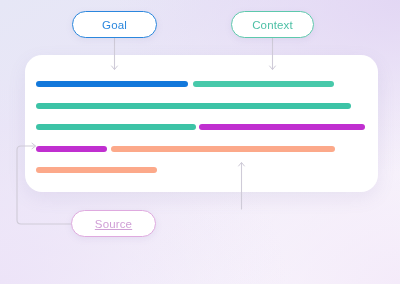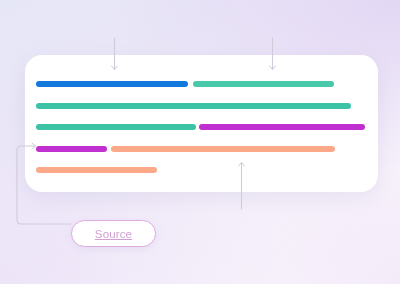--- a/index.html
+++ b/index.html
@@ -73,21 +73,21 @@
   }
   .pill.goal {
     left: 72px;  top: 11px;  width: 85px;
     border-color: #2b87dd;  color: #2b87dd;
   }
   .pill.context {
     left: 231px; top: 11px;  width: 83px;
     border-color: #5ec9ac;  color: #4ec0a6;
   }
   .pill.source {
-    left: 71px;  top: 220px; width: 85px;
+    left: 71px;  top: 210px; width: 85px;
     border-color: #dfaadf;  color: #d09fd6; text-decoration: underline;
   }
   .pill.expectations {
     left: 197px; top: 210px; width: 90px;
     border-color: #fbd8cb;  color: #fac7b4;
     box-shadow: 0 2px 7px rgba(250,190,165,0.16);
   }
 </style>
 </head>
 <body>
@@ -120,20 +120,26 @@
       <path d="M269.6,66 L272.5,69.6 L275.4,66" stroke-width="1.0"></path>
 
       <path d="M71,224 L21,224 Q17,224 17,220 L17,150 Q17,146 21,146 L35,146"></path>
       <path d="M32,143.2 L35.6,146 L32,148.8" stroke-width="1.0"></path>
 
       <path d="M241.5,209 L241.5,163"></path>
       <path d="M238.6,166 L241.5,162.4 L244.4,166" stroke-width="1.0"></path>
     </g>
   </svg>
 
+  <div class="pill goal">
+    <span>Goal</span>
+  </div>
 
+  <div class="pill context">
+    <span>Context</span>
+  </div>
 
   <div class="pill source">
     <span>Source</span>
   </div>
 
 
 </div>
 
 </body></html>

